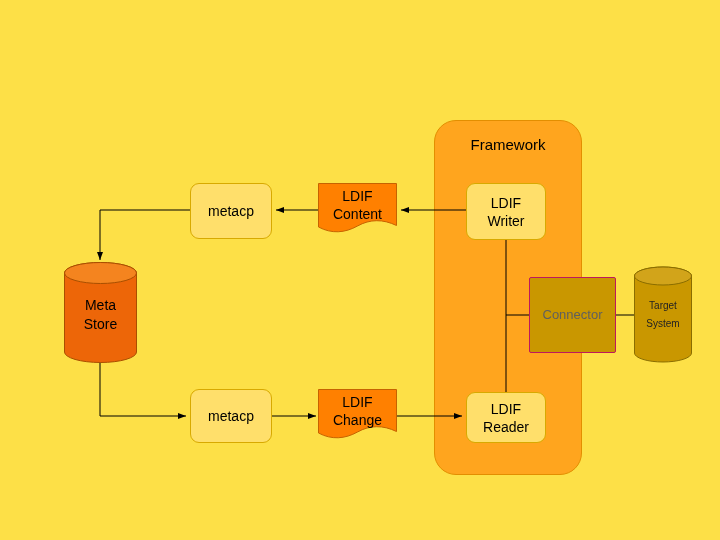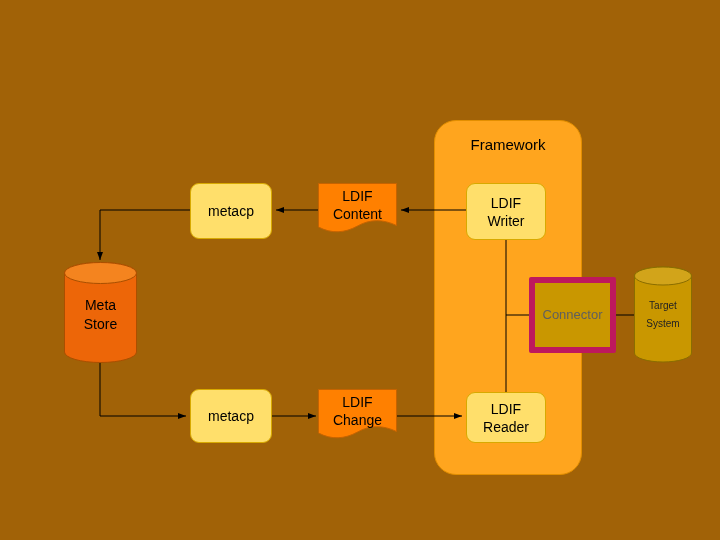--- a/index.html
+++ b/index.html
@@ -2,21 +2,21 @@
 <html><head>
 <meta charset="utf-8">
 <style>
   * { margin: 0; padding: 0; box-sizing: border-box; }
   html, body { background: #ffffff; }
   body { font-family: "Liberation Sans", sans-serif; }
   .canvas {
     position: relative;
     width: 720px;
     height: 540px;
-    background: #a16207;
+    background: #fde047;
     overflow: hidden;
   }
 
   
   .framework {
     position: absolute;
     left: 434px; top: 120px;
     width: 148px; height: 355px;
     background: #FFA51E;
     border: 1px solid #E38E00;
@@ -60,21 +60,21 @@
   }
   .metacp-top    { left: 190px; top: 183px; width: 82px; height: 56px; }
   .metacp-bottom { left: 190px; top: 389px; width: 82px; height: 54px; }
   .ldif-writer   { left: 466px; top: 183px; width: 80px; height: 57px; }
   .ldif-reader   { left: 466px; top: 392px; width: 80px; height: 51px; }
 
   .connector {
     left: 529px; top: 277px;
     width: 87px; height: 76px;
     background: #C99700;
-    border: 6px solid #be185d;
+    border: 1px solid #be185d;
     border-radius: 2px;
     font-size: 13px;
     color: #5F5F5F;
   }
 
   
   .doc {
     position: absolute;
     z-index: 3;
     width: 79px; height: 56px;

